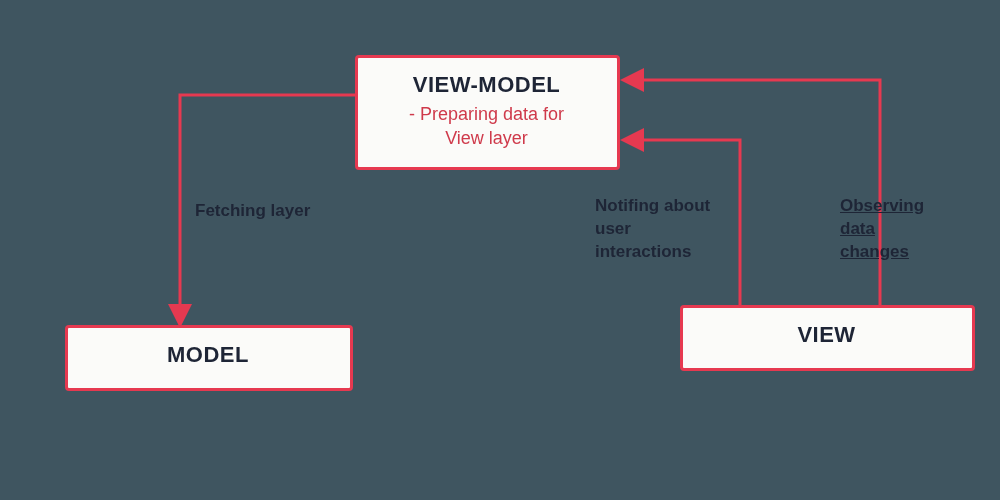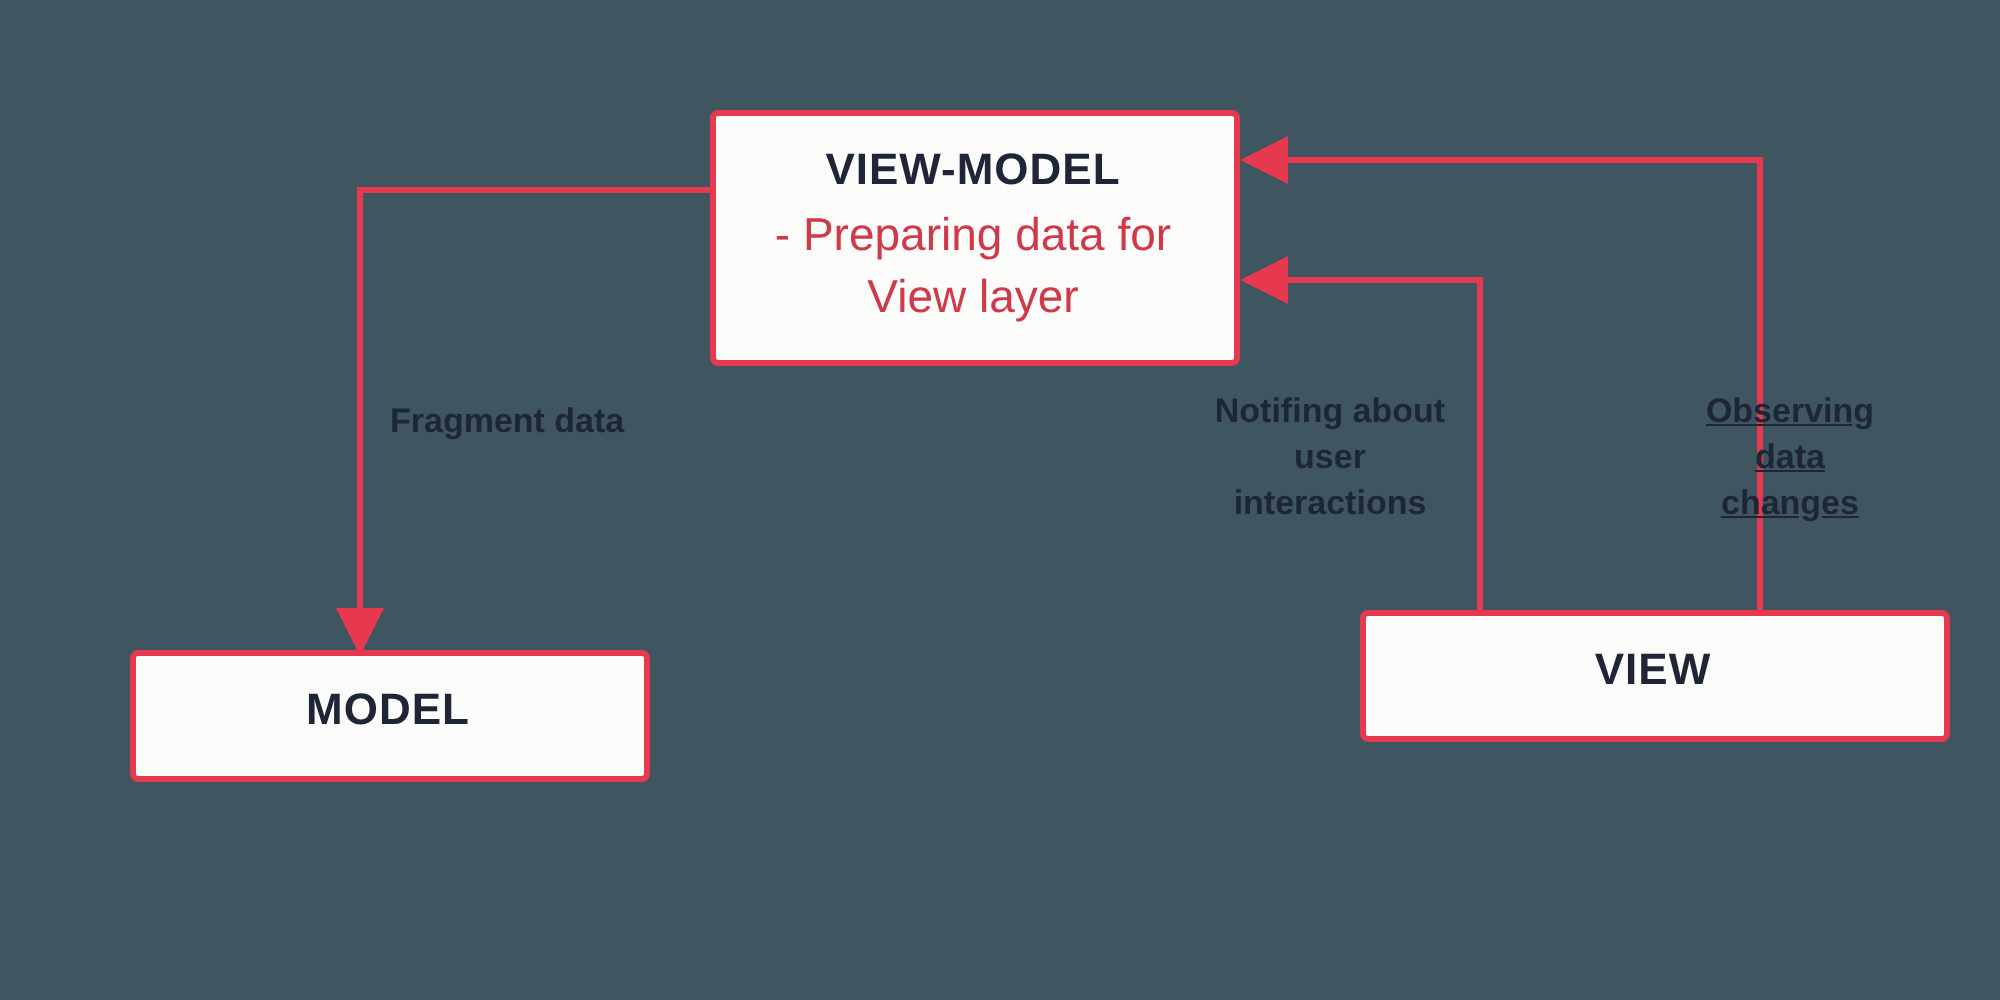--- a/index.html
+++ b/index.html
@@ -27,29 +27,28 @@
   }
   .box-title {
     font-weight: 800;
     font-size: 22px;
     color: #1e2536;
     letter-spacing: 0.5px;
     margin-bottom: 4px;
   }
   .box-desc {
     color: #cf3a4b;
-    font-size: 23px;
+    font-size: 18px;
     line-height: 1.35;
   }
   .edge-label {
     position: absolute;
     color: #1e2536;
     font-weight: 700;
     font-size: 17px;
-    text-align: center;
     line-height: 1.35;
   }
   svg.arrows {
     position: absolute;
     left: 0;
     top: 0;
     width: 1000px;
     height: 500px;
     pointer-events: none;
   }
@@ -57,21 +56,21 @@
 </head>
 <body>
 
 <div class="stage">
 
   <div class="box" style="left:355px; top:55px; width:265px;">
     <div class="box-title">VIEW-MODEL</div>
     <div class="box-desc">- Preparing data for<br>View layer</div>
   </div>
 
-  <div class="box" style="left:65px; top:325px; width:260px;">
+  <div class="box" style="left:65px; top:325px; width:288px;">
     <div class="box-title">MODEL</div>
   </div>
 
   <div class="box" style="left:680px; top:305px; width:295px;">
     <div class="box-title">VIEW</div>
   </div>
 
   <svg class="arrows">
     <defs>
       <marker id="arrowhead" markerWidth="8" markerHeight="8" refX="6" refY="4" orient="auto" markerUnits="strokeWidth">
@@ -79,19 +78,19 @@
       </marker>
     </defs>
 
     <path d="M 355 95 L 180 95 L 180 322" stroke="#e63950" stroke-width="3" fill="none" marker-end="url(#arrowhead)"></path>
 
     <path d="M 740 305 L 740 140 L 626 140" stroke="#e63950" stroke-width="3" fill="none" marker-end="url(#arrowhead)"></path>
 
     <path d="M 880 305 L 880 80 L 626 80" stroke="#e63950" stroke-width="3" fill="none" marker-end="url(#arrowhead)"></path>
   </svg>
 
-  <div class="edge-label" style="left:195px; top:200px; width:140px; text-align:left;">Fragment data</div>
+  <div class="edge-label" style="left:195px; top:200px; width:140px; text-align:left;">Fetching layer</div>
 
   <div class="edge-label" style="left:595px; top:195px; width:140px;">Notifing about<br>user<br>interactions</div>
 
   <div class="edge-label" style="left:840px; top:195px; width:110px;text-decoration:underline;">Observing<br>data<br>changes</div>
 
 </div>
 
 </body></html>

